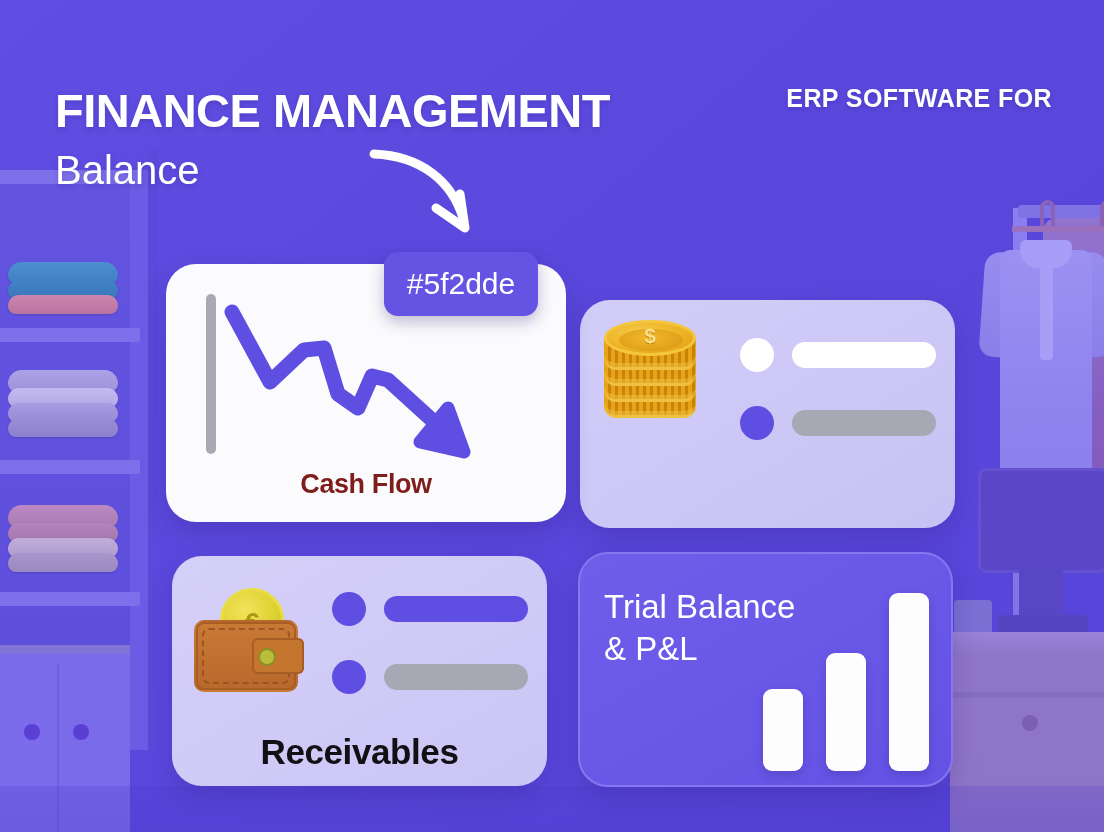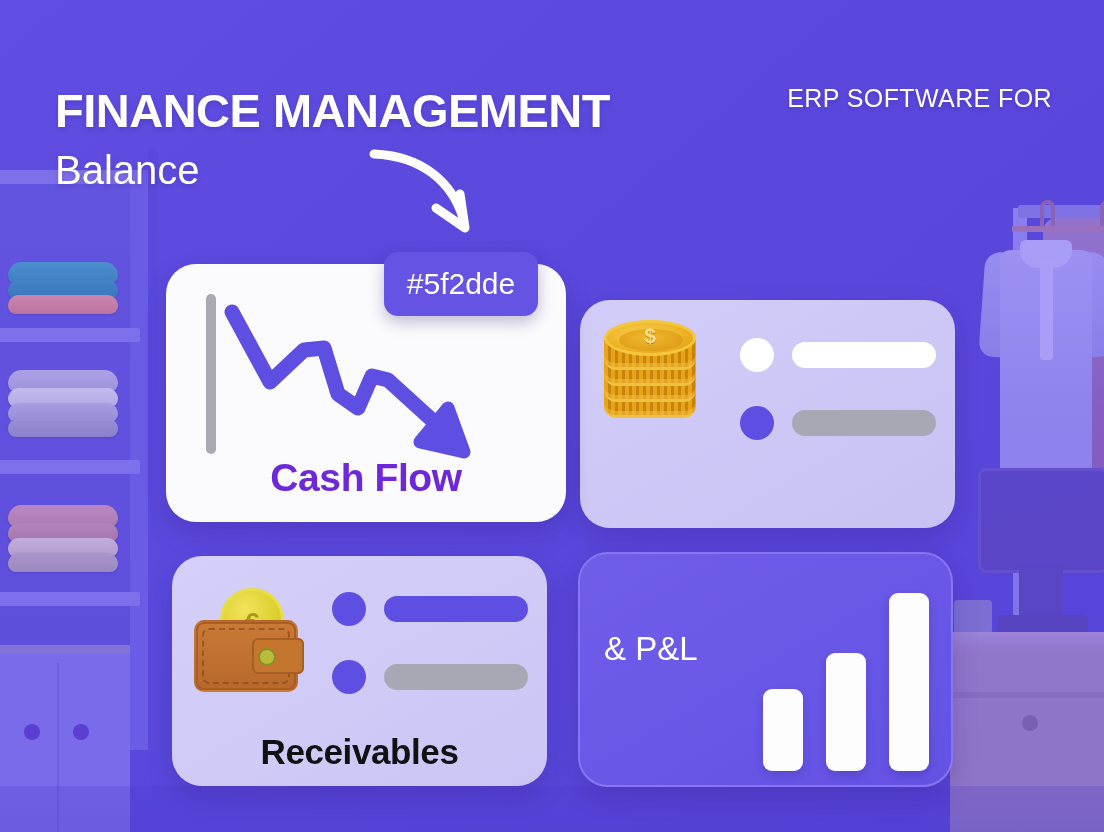--- a/index.html
+++ b/index.html
@@ -156,21 +156,21 @@
     text-shadow:0 2px 5px rgba(40,22,120,.25);
     margin-top:12px;
   }
   .subtitle{
     position:absolute; left:55px; top:150px;
     color:#ffffff; font-size:40px; font-weight:400; line-height:1;
     text-shadow:0 2px 5px rgba(40,22,120,.22);
   }
   .tagline{
     position:absolute; right:52px; top:82px;
-    color:#ffffff; font-size:25px; font-weight:normal;
+    color:#ffffff; font-size:25px; font-weight:bold;
     text-align:center; line-height:1.28; letter-spacing:.4px;
     text-shadow:0 2px 4px rgba(40,22,120,.28);
   }
 
   
   .arrow-svg{ position:absolute; left:366px; top:140px; }
 
   
   .badge{
     position:absolute; left:384px; top:252px;
@@ -190,22 +190,22 @@
     background:#fbfbfd;
     box-shadow:0 10px 26px rgba(35,20,105,.22);
     z-index:4;
   }
   .axis-line{
     position:absolute; left:40px; top:30px; width:10px; height:160px;
     background:#a9a9b3; border-radius:6px;
   }
   .cf-label{
     position:absolute; left:0; right:0; bottom:22px;
-    text-align:center; color:#6d28d9;
-    font-size:39px; font-weight:bold; letter-spacing:-.4px;
+    text-align:center; color:#7f1d1d;
+    font-size:27px; font-weight:bold; letter-spacing:-.4px;
   }
   .chart-svg{ position:absolute; left:46px; top:26px; }
 
   .card-payables{
     left:580px; top:300px; width:375px; height:228px;
     background:linear-gradient(150deg,#d2cdf8 0%,#c8c2f4 100%);
     box-shadow:0 10px 26px rgba(35,20,105,.20);
     z-index:3;
   }
   .card-receivables{
@@ -452,21 +452,21 @@
         <span class="dot" style="background:#5f4ee2"></span>
         <span class="bar" style="width:144px; background:#a8a8b4"></span>
       </div>
     </div>
 
     <div class="card-label-dark">Receivables</div>
   </div>
 
   <div class="card card-trial">
     <div class="tb-title">
-      <br>
+      <span>Trial Balance</span><br>
       <span>&amp; P&amp;L</span>
     </div>
     <div class="tb-bars">
       <div class="tb-bar" style="height:82px"></div>
       <div class="tb-bar" style="height:118px"></div>
       <div class="tb-bar" style="height:178px"></div>
     </div>
   </div>
 
 </div>

